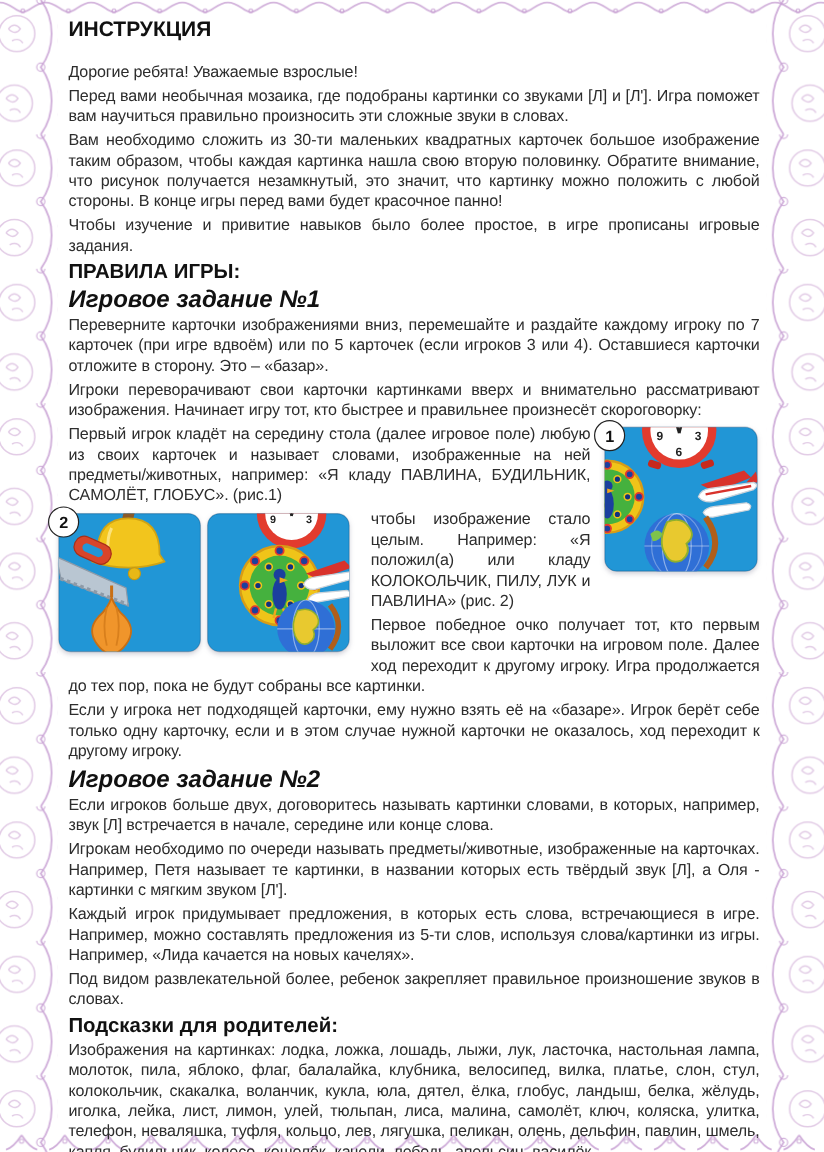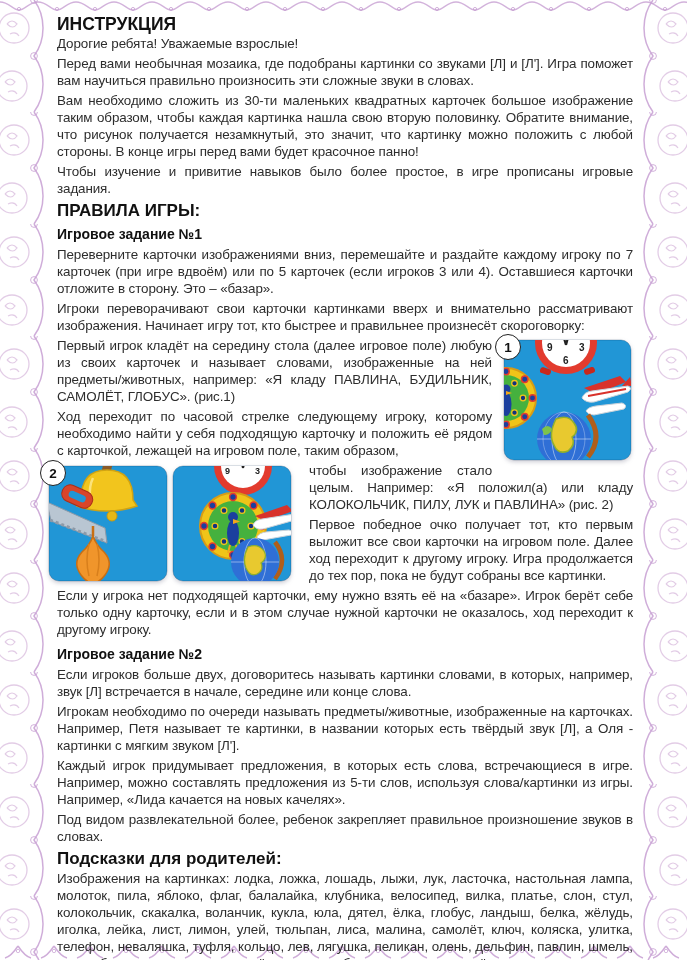--- a/index.html
+++ b/index.html
@@ -7,23 +7,23 @@
         font-family:"Liberation Sans","DejaVu Sans",sans-serif;color:#2d2d2d;}
   .lace{position:absolute;z-index:0;pointer-events:none;}
   .lace-top{top:0;left:0;}
   .lace-bottom{bottom:0;left:0;}
   .lace-left{top:0;left:0;}
   .lace-right{top:0;right:0;}
   .content{position:absolute;z-index:1;left:57px;top:13px;width:576px;
            font-size:13.4px;line-height:17px;text-align:justify;letter-spacing:-0.1px;}
   .content p{margin:0 0 3px 0;}
   h1,h2,h3{color:#111;font-weight:bold;text-align:left;letter-spacing:0;}
-  h1{font-size:17.5px;line-height:22px;margin:0 0 0 0;}
+  h1{font-size:17.5px;line-height:22px;margin:0 0 16px 0;}
   h2{font-size:17px;line-height:21px;margin:3px 0 1px 0;}
-  h3{font-size:14px;line-height:20px;margin:3px 0 2px 0;}
+  h3{font-size:20px;line-height:20px;margin:3px 0 2px 0;font-style:italic;}
   .flow::after{content:"";display:block;clear:both;}
   .figure{position:relative;}
   .fig1{float:right;width:131px;height:124px;margin:1px 0 2px 10px;}
   .fig2{float:left;width:250px;height:119px;margin:2px 12px 2px -10px;}
   .figure svg{display:block;filter:drop-shadow(0 2px 2px rgba(60,60,90,.25));}
   .badge{position:absolute;top:-4px;left:-7px;width:24px;height:24px;border:1.6px solid #222;
          border-radius:50%;background:#fff;display:flex;align-items:center;justify-content:center;
          font-size:13.5px;font-weight:600;color:#111;z-index:2;}
   .watermark{position:absolute;z-index:3;top:444px;left:92px;width:520px;text-align:center;
              font-family:"DejaVu Serif",serif;font-weight:bold;font-size:54px;letter-spacing:5px;
@@ -156,21 +156,20 @@
               <ellipse cx="0" cy="4" rx="21" ry="27" fill="none" stroke="rgba(255,255,255,0.3)"></ellipse>
               <path d="M-27,4 H27" stroke="rgba(255,255,255,0.45)"></path>
               <path d="M-8,-16 Q4,-21 10,-12 Q16,-4 8,2 Q12,10 4,16 Q-6,20 -10,10 Q-16,0 -8,-16 Z" fill="#e8c92f" stroke="#8faf2e" stroke-width="1.5"></path>
               <path d="M-22,-6 Q-16,-12 -12,-6 Q-14,0 -20,0 Z" fill="#7ec34a"></path>
             </g>
           </g>
         </svg>
       </div>
 
       <p>Первый игрок кладёт на середину стола (далее игровое поле) любую из своих карточек и называет словами, изображенные на ней предметы/животных, например: «Я кладу ПАВЛИНА, БУДИЛЬНИК, САМОЛЁТ, ГЛОБУС». (рис.1)</p>
-      <p>Ход переходит по часовой стрелке следующему игроку, которому необходимо найти у себя подходящую карточку и положить её рядом с карточкой, лежащей на игровом поле, таким образом,</p>
 
       <div class="figure fig2">
         <div class="badge">2</div>
         <svg width="250" height="119" viewBox="0 0 250 119">
           <defs>
             <clipPath id="c2a">
                 <rect x="2" y="2" width="118" height="115" rx="10"></rect>
               </clipPath>
             <clipPath id="c2b">
                 <rect x="126" y="2" width="118" height="115" rx="10"></rect>

